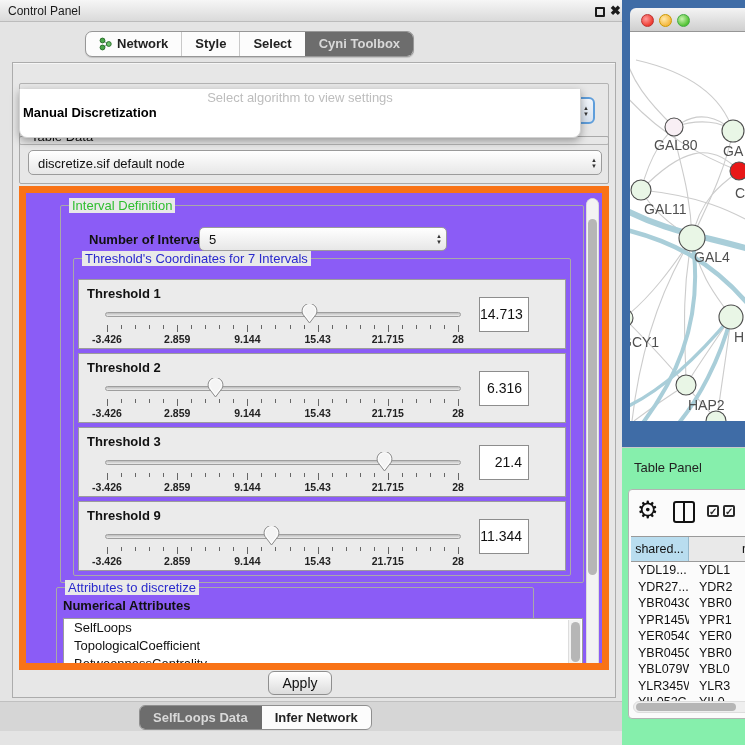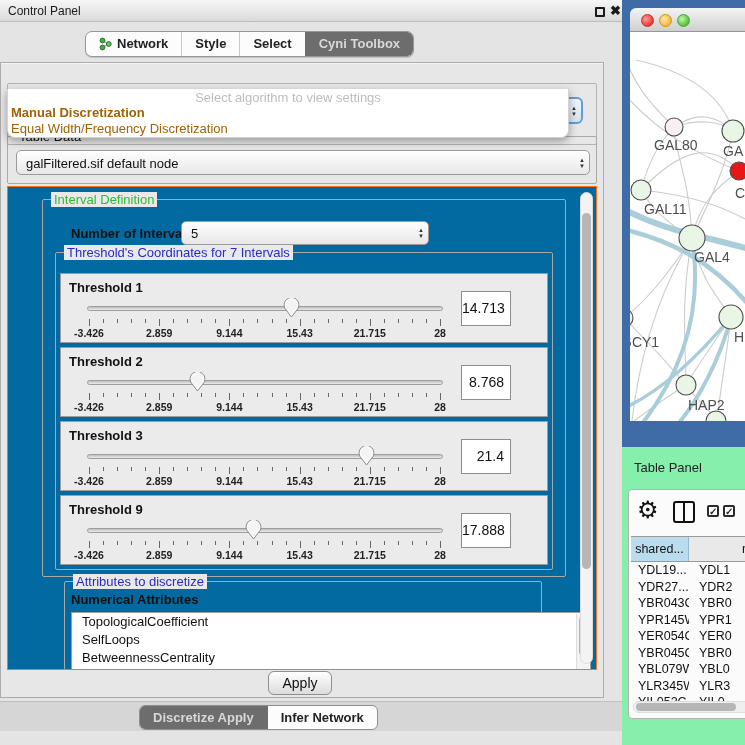--- a/index.html
+++ b/index.html
@@ -18,49 +18,49 @@
   #top-tabs { position:absolute; left:85px; top:31px; display:flex; height:26px;
     border:1px solid #979797; border-radius:7px; overflow:hidden; background:#fcfcfc;
     box-shadow:0 1px 1px rgba(0,0,0,.15); }
   .tab { padding:0 13px; line-height:24px; font-size:13px; font-weight:bold; color:#222;
     border-left:1px solid #c9c9c9; display:flex; align-items:center; gap:5px; white-space:nowrap; }
   .tab:first-child { border-left:none; }
   .tab.selected { background:#6d6d6d; color:#d9d9d9; border-left-color:#6d6d6d; }
   .tab.selected + .tab { border-left-color:#6d6d6d; }
 
   
-  #outer-panel { position:absolute; left:0; top:62px; width:604px; height:636px;
+  #outer-panel { position:absolute; left:12px; top:62px; width:604px; height:636px;
     background:#e7e7e7; border:1px solid #acacac; box-shadow:inset 0 1px 0 #f6f6f6; }
 
   
   #algo-group { position:absolute; left:6px; top:20px; width:590px; height:62px; border:1px solid #b3b3b3; border-radius:2px; }
   #algo-title { position:absolute; left:10px; top:8px; font-size:13px; font-weight:bold; color:#a6a6a6; background:transparent; padding:0 3px; }
   #algo-combo-btn { position:absolute; left:558px; top:34px; width:24px; height:27px;
     border:2px solid #5f9edb; border-radius:6px; background:linear-gradient(#f2f6fb,#d8e2ee); }
   .spin { position:absolute; right:4px; top:50%; transform:translateY(-50%); display:flex; flex-direction:column; align-items:center; line-height:6px; font-size:6px; color:#333; }
 
   
   #algo-popup { position:absolute; left:6px; top:26px; width:562px; height:49px; background:#ffffff;
     border:1px solid #d2d2d2; border-top:none; border-radius:0 0 8px 8px;
     box-shadow:0 3px 9px rgba(0,0,0,.35); z-index:30; }
   #popup-prompt { text-align:center; font-size:13px; color:#bdbdbd; padding-top:1px; }
-  .popup-item { font-size:13px; color:#a16207; padding:0 3px; line-height:16px; }
+  .popup-item { font-size:13px; color:#000000; padding:0 3px; line-height:16px; }
   .popup-item.bold { font-weight:bold; }
 
   
   #tabledata-group { position:absolute; left:6px; top:73px; width:590px; height:48px; border:1px solid #a9a9a9; border-radius:2px; }
   #tabledata-title { position:absolute; left:8px; top:-8px; font-size:13px; color:#111; background:#e7e7e7; padding:0 3px; }
   .combo { position:absolute; border:1px solid #9b9b9b; border-radius:5px;
     background:linear-gradient(#ffffff,#e7e7e7); font-size:13px; color:#111; }
   .combo .val { position:absolute; left:9px; top:50%; transform:translateY(-50%); white-space:nowrap; }
   #tabledata-combo { left:8px; top:13px; width:574px; height:25px; }
 
   
   #scroll-panel { position:absolute; left:6px; top:123px; width:590px; height:484px;
-    background:#0369a1; border:1px solid #f97316; overflow:hidden; }
+    background:#8b5cf6; border:7px solid #f97316; overflow:hidden; }
   #vscroll { position:absolute; right:3px; top:5px; width:13px; height:472px; background:#f3f3f3;
     border:1px solid #dcdcdc; border-radius:7px; }
   #vscroll-thumb { position:absolute; left:1px; top:20px; width:9px; height:356px; background:#b6b6b6; border-radius:5px; }
 
   .titled-group { position:absolute; border:1px solid #a9a9a9; border-radius:2px; }
   .group-title { position:absolute; left:8px; top:-8px; font-size:13px; background:#e9e9e9; padding:0 3px; white-space:nowrap; }
   .green-title { color:#2fbe2f; }
   .blue-title  { color:#2929cc; }
 
   #interval-group { left:34px; top:12px; width:524px; height:378px; }
@@ -73,21 +73,21 @@
   .thr-label { position:absolute; left:8px; top:6px; font-size:13px; font-weight:bold; color:#111; }
   .thr-track { position:absolute; left:26px; top:32px; width:356px; height:5px; border:1px solid #9e9e9e; border-radius:3px;
     background:linear-gradient(#bdbdbd,#ececec); }
   .thr-thumb { position:absolute; top:24px; width:17px; height:20px; }
   .tick { position:absolute; top:45px; width:1px; height:4px; background:#666; }
   .tick.major { height:7px; }
   .tick-label { position:absolute; top:53px; font-size:10.5px; font-weight:bold; color:#222; transform:translateX(-50%); white-space:nowrap; }
   .thr-value { position:absolute; left:400px; top:17px; width:50px; height:35px; background:#fff; border:1px solid #8d8d8d;
     font-size:14px; color:#111; text-align:right; line-height:33px; padding-right:6px; }
 
-  #attr-group { left:30px; top:394px; width:478px; height:112px;margin-left:26px; }
+  #attr-group { left:30px; top:394px; width:478px; height:112px; }
   #attr-subtitle { position:absolute; left:6px; top:10px; font-size:13px; font-weight:bold; color:#111; }
   #attr-list { position:absolute; left:6px; top:30px; width:520px; height:76px; background:#fff; border:1px solid #9c9c9c; overflow:hidden; }
   .attr-item { font-size:13px; color:#111; padding-left:10px; line-height:18px; white-space:nowrap; }
   #attr-scroll { position:absolute; right:1px; top:1px; width:13px; height:72px; background:#f3f3f3; border-left:1px solid #ddd; }
   #attr-thumb { position:absolute; left:2px; top:2px; width:9px; height:40px; background:#b6b6b6; border-radius:5px; }
 
   #apply-btn { position:absolute; left:268px; top:671px; width:64px; height:24px;
     border:1px solid #8f8f8f; border-radius:6px; background:linear-gradient(#ffffff,#dcdcdc);
     font-size:14px; color:#111; text-align:center; line-height:22px; }
 
@@ -171,27 +171,26 @@
     <div id="algo-combo-btn">
       <span class="spin">
           <span>▲</span>
           <span>▼</span>
         </span>
     </div>
 
     <div id="algo-popup">
       <div id="popup-prompt">Select algorithm to view settings</div>
       <div class="popup-item bold">Manual Discretization</div>
-      <div class="popup-item">Equal Width/Frequency Discretization</div>
     </div>
 
     <div id="tabledata-group" class="titled-group">
       <span id="tabledata-title" class="group-title" style="background:#e7e7e7">Table Data</span>
       <div id="tabledata-combo" class="combo">
-        <span class="val">galFiltered.sif default node</span>
+        <span class="val">discretize.sif default node</span>
         <span class="spin">
             <span>▲</span>
             <span>▼</span>
           </span>
       </div>
     </div>
 
     <div id="scroll-panel">
 
       <div id="interval-group" class="titled-group">
@@ -281,21 +280,21 @@
               <span class="tick" style="left: 322.84px;"></span>
               <span class="tick" style="left: 336.88px;"></span>
               <span class="tick" style="left: 350.92px;"></span>
               <span class="tick" style="left: 364.96px;"></span>
               <span class="tick major" style="left: 379px;"></span>
               <span class="tick-label" style="left: 379px;">28</span>
               <div class="thr-thumb" style="left: 128.309px;"><svg width="17" height="20" viewBox="0 0 17 20">
                   <path d="M8.5,19 L2,10.5 A7.4,7.4 0 1 1 15,10.5 Z" fill="#f4f4f4" stroke="#8a8a8a" stroke-width="1"></path>
                   <path d="M8.5,17 L3.4,10 A6,6 0 1 1 13.6,10 Z" fill="none" stroke="#ffffff" stroke-width="1" opacity="0.8"></path>
                 </svg></div>
-              <div class="thr-value">8.768</div>
+              <div class="thr-value">6.316</div>
             </div>
             <div class="thr-box" style="top: 168px;">
               <div class="thr-label">Threshold 3</div>
               <div class="thr-track"></div>
               <span class="tick major" style="left: 28px;"></span>
               <span class="tick-label" style="left: 28px;">-3.426</span>
               <span class="tick" style="left: 42.04px;"></span>
               <span class="tick" style="left: 56.08px;"></span>
               <span class="tick" style="left: 70.12px;"></span>
               <span class="tick" style="left: 84.16px;"></span>
@@ -363,51 +362,51 @@
               <span class="tick" style="left: 322.84px;"></span>
               <span class="tick" style="left: 336.88px;"></span>
               <span class="tick" style="left: 350.92px;"></span>
               <span class="tick" style="left: 364.96px;"></span>
               <span class="tick major" style="left: 379px;"></span>
               <span class="tick-label" style="left: 379px;">28</span>
               <div class="thr-thumb" style="left: 184.468px;"><svg width="17" height="20" viewBox="0 0 17 20">
                   <path d="M8.5,19 L2,10.5 A7.4,7.4 0 1 1 15,10.5 Z" fill="#f4f4f4" stroke="#8a8a8a" stroke-width="1"></path>
                   <path d="M8.5,17 L3.4,10 A6,6 0 1 1 13.6,10 Z" fill="none" stroke="#ffffff" stroke-width="1" opacity="0.8"></path>
                 </svg></div>
-              <div class="thr-value">17.888</div>
+              <div class="thr-value">11.344</div>
             </div>
           </div>
       </div>
 
       <div id="attr-group" class="titled-group">
         <span class="group-title blue-title">Attributes to discretize</span>
         <span id="attr-subtitle">Numerical Attributes</span>
         <div id="attr-list">
           <div id="attr-items">
+              <div class="attr-item">SelfLoops</div>
               <div class="attr-item">TopologicalCoefficient</div>
-              <div class="attr-item">SelfLoops</div>
               <div class="attr-item">BetweennessCentrality</div>
             </div>
           <div id="attr-scroll">
               <div id="attr-thumb"></div>
             </div>
         </div>
       </div>
 
       <div id="vscroll">
           <div id="vscroll-thumb"></div>
         </div>
     </div>
   </div>
 
   <div id="apply-btn">Apply</div>
 
   <div id="bottom-strip">
     <div id="bottom-tabs">
-        <div class="tab selected">Discretize Apply</div>
+        <div class="tab selected">SelfLoops Data</div>
         <div class="tab">Infer Network</div>
       </div>
   </div>
 </div>
 
 <div id="net-window">
   <div id="net-titlebar">
     <span class="light" id="light-red"></span>
     <span class="light" id="light-yellow"></span>
     <span class="light" id="light-green"></span>

